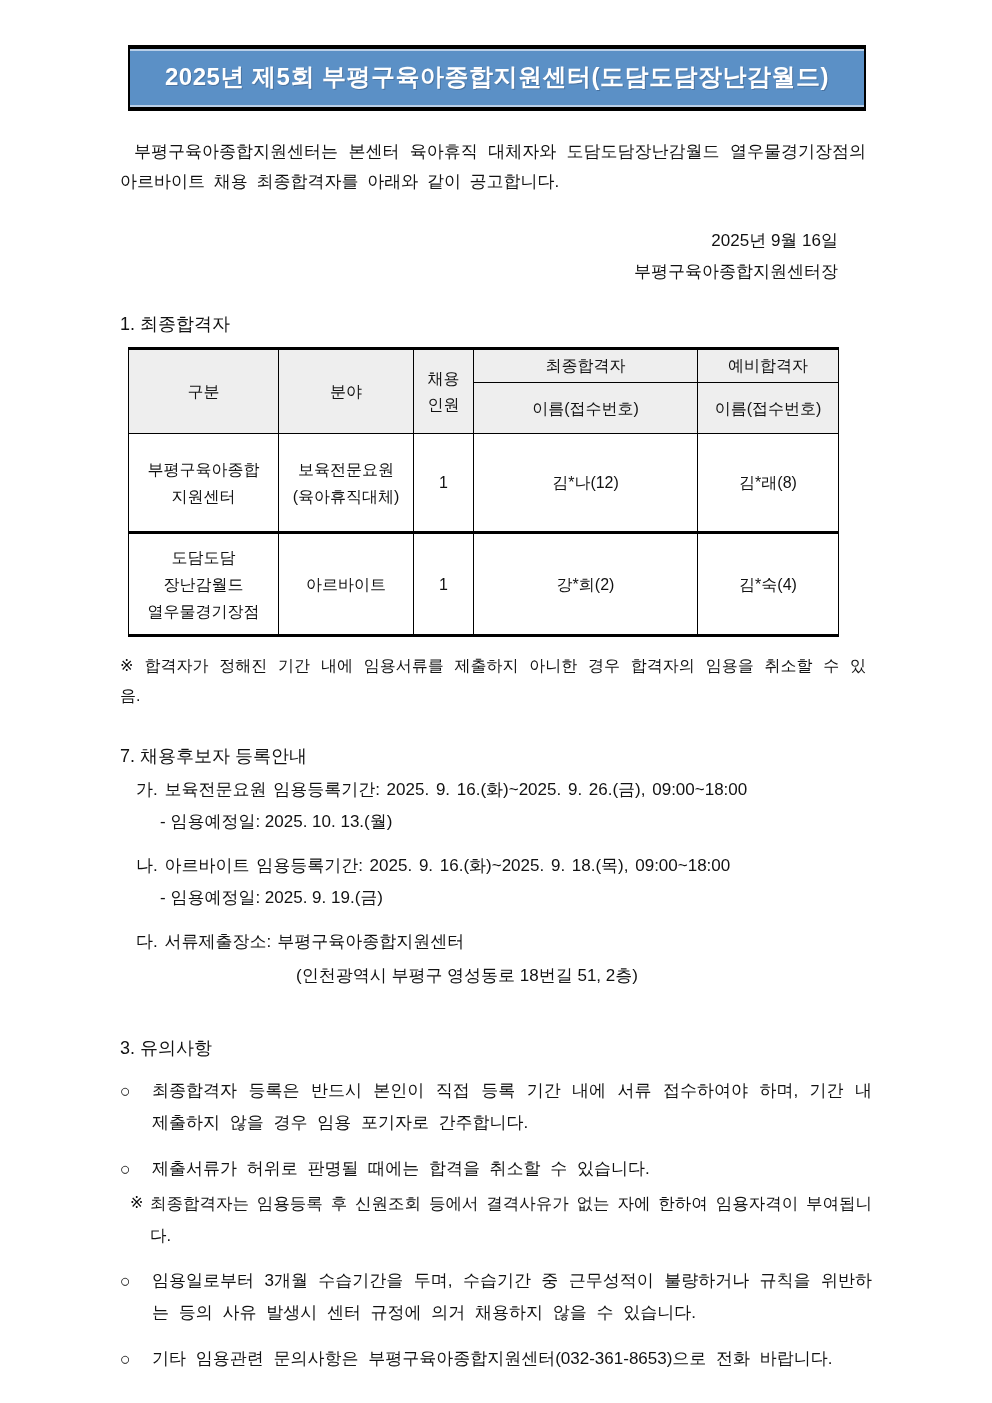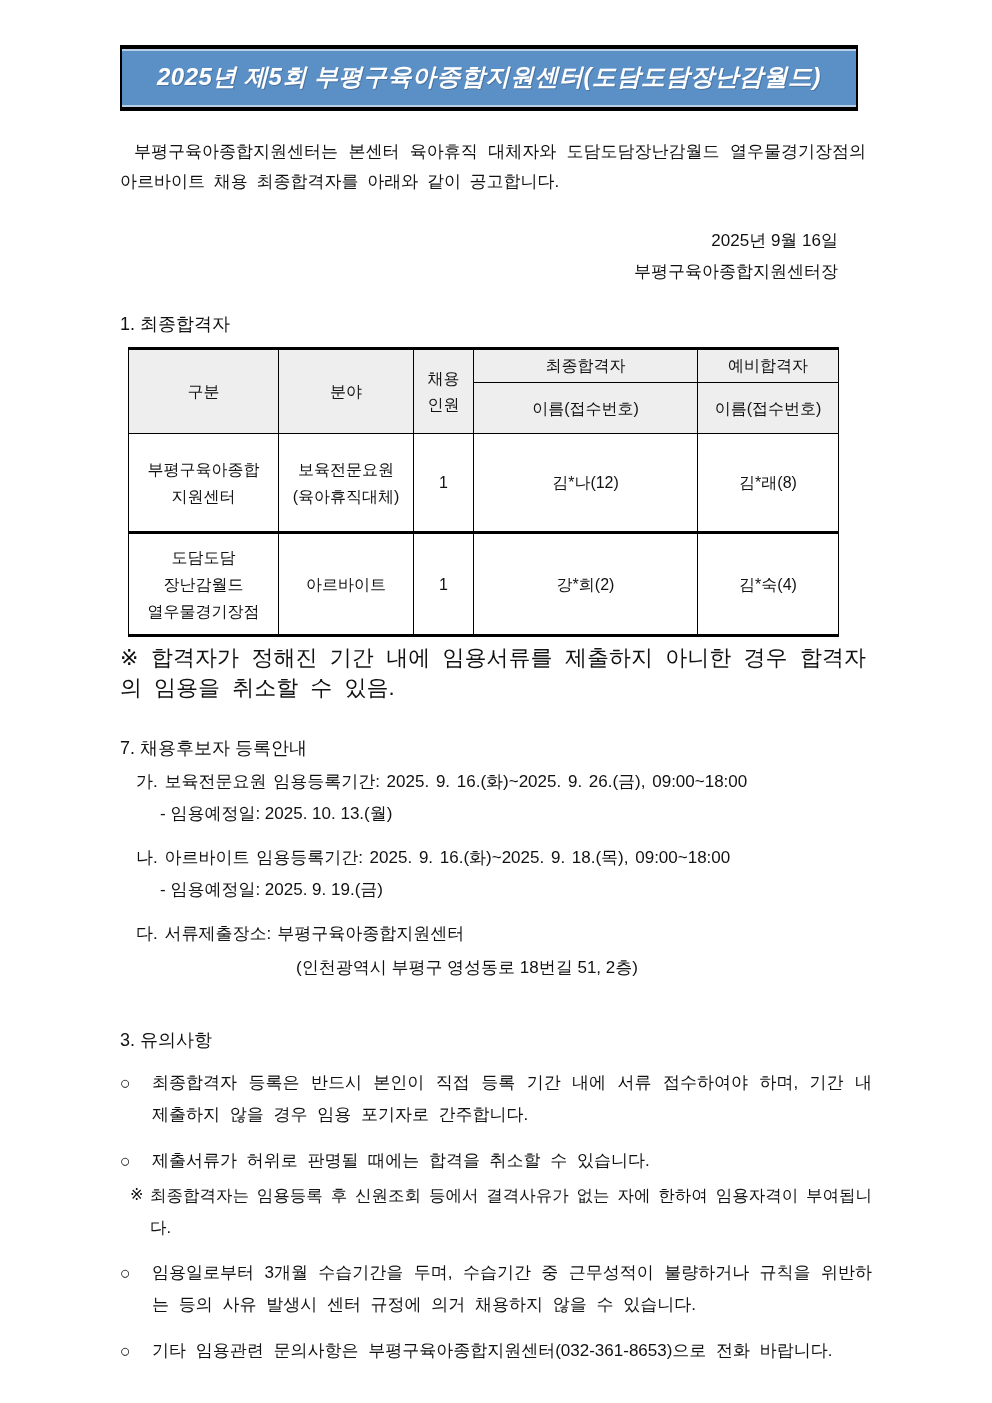--- a/index.html
+++ b/index.html
@@ -5,27 +5,26 @@
   html,body{margin:0;padding:0;}
   body{
     width:992px;height:1403px;background:#ffffff;color:#111;
     font-family:"Liberation Sans","DejaVu Sans",sans-serif;
     -webkit-font-smoothing:antialiased;
   }
   .page{box-sizing:border-box;width:992px;padding:45px 126px 40px 120px;}
 
   
   .banner{
-    box-sizing:border-box;margin-left:0;width:738px;
+    box-sizing:border-box;margin-left:8px;width:738px;
     background:#5B90C6;
     border-top:4px solid #000;border-bottom:4px solid #000;
     border-left:2px solid #000;border-right:2px solid #000;
     box-shadow:inset 0 2px 0 #b9cfe8, inset 0 -2px 0 #b9cfe8;
     padding:8px 17px 10px;
-    font-style:italic;
   }
   .banner-line{
     color:#ffffff;font-weight:bold;font-size:24px;line-height:40px;
     text-align:center;letter-spacing:0.5px;
     text-shadow:1px 1px 0 rgba(40,60,90,.35);
   }
 
   
   .intro-para{
     margin-top:26px;width:746px;font-size:17px;line-height:30px;
@@ -52,21 +51,21 @@
   }
   table.result thead th{background:#EEEEEE;}
   tr.head-top th{height:28px;line-height:26px;}
   tr.head-sub th{height:46px;}
   tr.data-row-1 td{height:93px;border-bottom:3px solid #000;}
   tr.data-row-2 td{height:96px;}
   col.c1{width:150px;} col.c2{width:135px;} col.c3{width:60px;}
   col.c4{width:224px;} col.c5{width:141px;}
 
   .table-note{
-    margin-top:6px;width:746px;font-size:22px;line-height:30px;
+    margin-top:14px;width:746px;font-size:16px;line-height:30px;
     text-align:justify;word-spacing:6px;
   }
 
   
   .s2-item{margin-left:16px;font-size:17px;line-height:30px;margin-top:8px;word-spacing:2px;}
   .s2-sub{margin-left:40px;font-size:17px;line-height:30px;margin-top:2px;}
   .s2-gap{margin-top:14px;}
   .s2-bold{font-weight:normal;margin-left:6px;margin-top:48px;}
   .s2-address{margin-left:176px;font-size:17px;line-height:30px;margin-top:4px;}
 

